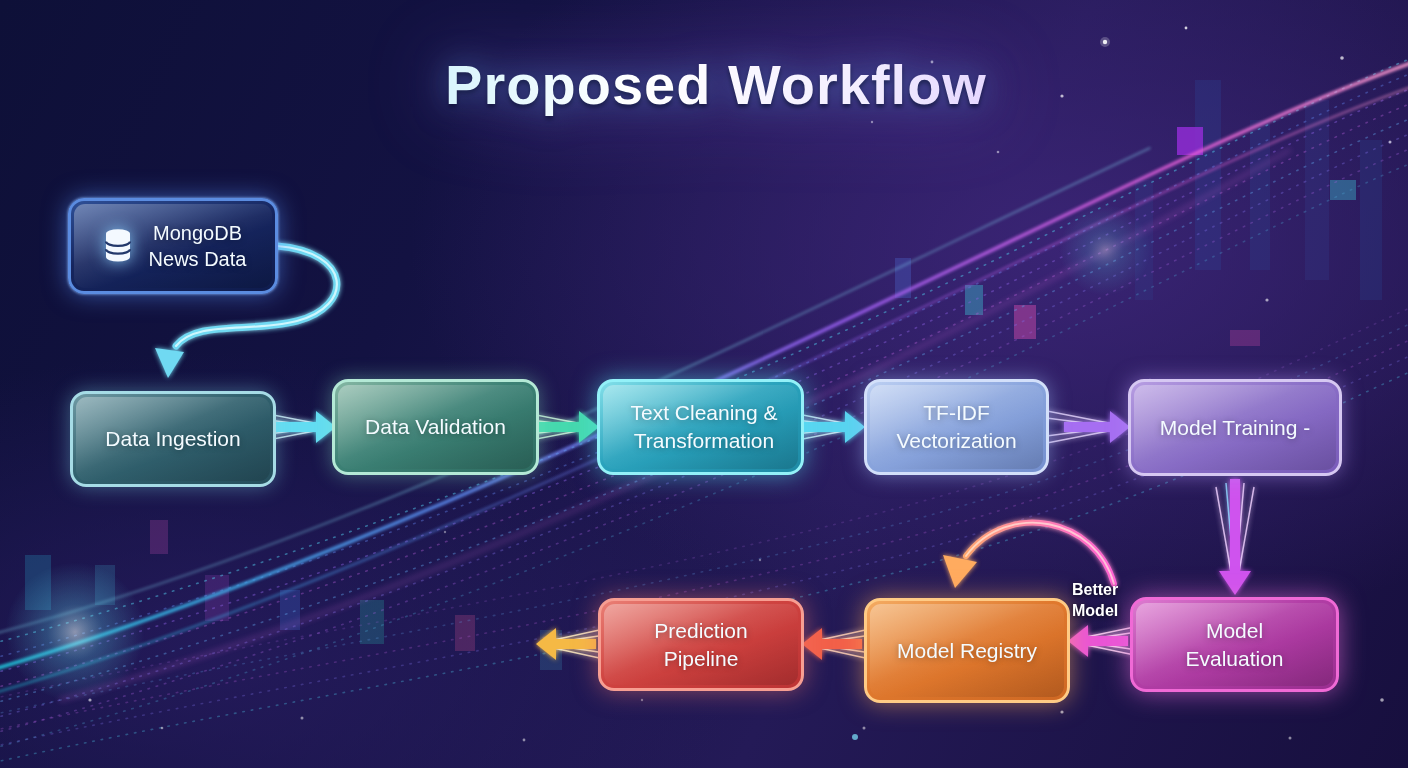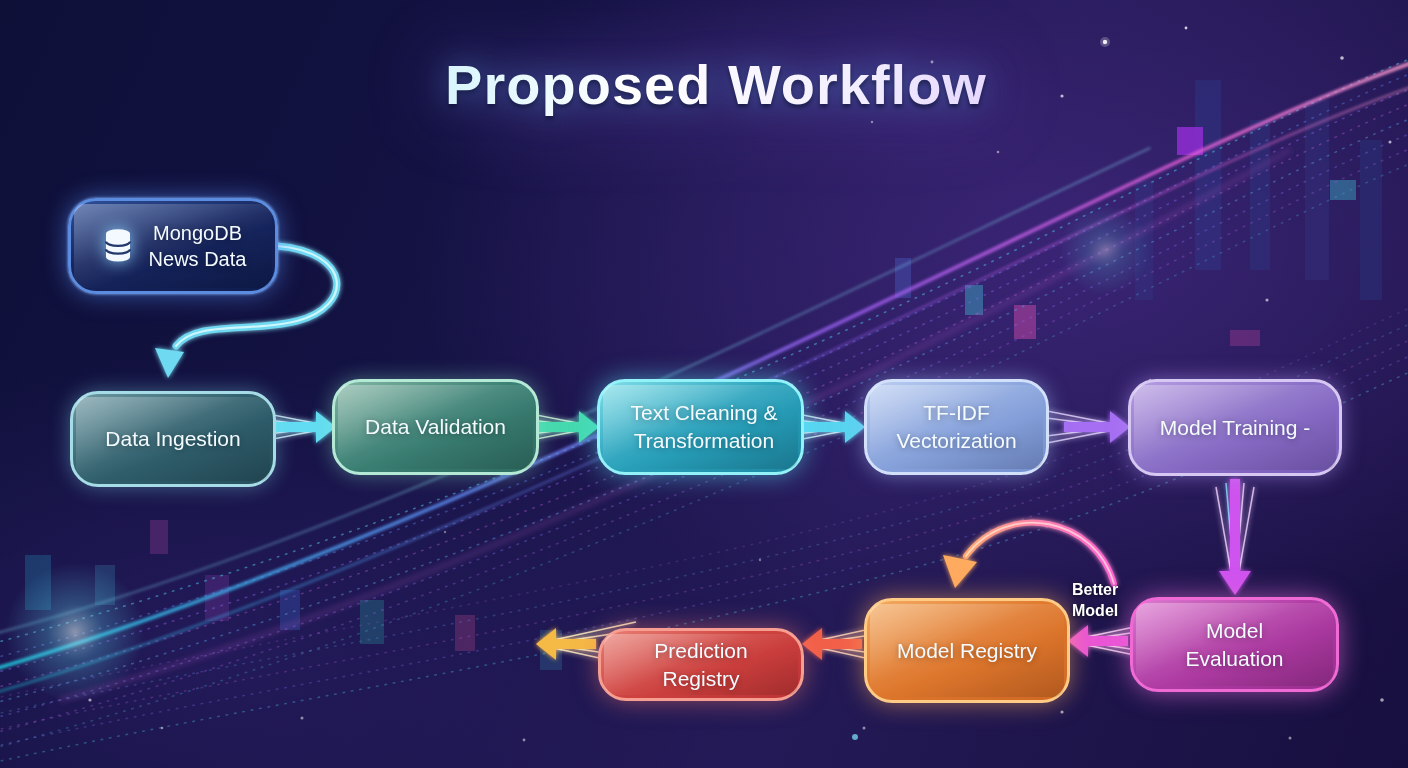--- a/index.html
+++ b/index.html
@@ -16,21 +16,21 @@
 
   .title{
     position:absolute;left:0;top:40px;width:1408px;margin:12px;text-align:center;
     font-size:56px;font-weight:800;letter-spacing:1px;
     background:linear-gradient(92deg,#6fd4f2 0%,#b8ecfb 20%,#ffffff 44%,#f3eeff 60%,#d9c2ff 78%,#b288ef 100%);
     -webkit-background-clip:text;background-clip:text;color:transparent;
     filter:drop-shadow(0 0 16px rgba(110,175,255,.55)) drop-shadow(0 3px 2px rgba(12,6,44,.95)) drop-shadow(0 0 38px rgba(150,100,255,.4));
   }
 
   .node{
-    position:absolute;box-sizing:border-box;border-radius:28px;
+    position:absolute;box-sizing:border-box;border-radius:16px;
     display:flex;align-items:center;justify-content:center;text-align:center;
     color:#f4fbff;font-weight:500;
   }
   .node::before{
     content:"";position:absolute;inset:3px;border-radius:11px;pointer-events:none;
     background:linear-gradient(160deg,rgba(255,255,255,.32) 0%,rgba(255,255,255,.08) 42%,rgba(255,255,255,0) 60%,rgba(0,0,0,.14) 100%);
   }
   .lbl{position:relative;z-index:2;font-size:21px;line-height:1.32;text-shadow:0 1px 6px rgba(0,0,0,.35);}
   .ln{display:block;}
   .c-navy  {background:linear-gradient(165deg,#2e4f96,#16255e 45%,#0f1c4e);border:3px solid #5b8ce0;box-shadow:0 0 24px rgba(90,150,255,.55),0 0 3px #9cc4ff;}
@@ -313,24 +313,24 @@
     </span>
   </div>
 
   <div class="node c-purple" style="left:1128px;top:379px;width:214px;height:97px;">
     <span class="lbl">
       <span class="ln">Model Training -</span>
     </span>
   </div>
 
 
-  <div class="node c-red" style="left:598px;top:628px;width:206px;height:73px;">
+  <div class="node c-red" style="left:598px;top:598px;width:206px;height:93px;">
     <span class="lbl">
       <span class="ln">Prediction</span>
-      <span class="ln">Registry</span>
+      <span class="ln">Pipeline</span>
     </span>
   </div>
 
   <div class="node c-orange" style="left:864px;top:598px;width:206px;height:105px;">
     <span class="lbl">
       <span class="ln">Model Registry</span>
       <span class="ln"></span>
     </span>
   </div>
 

